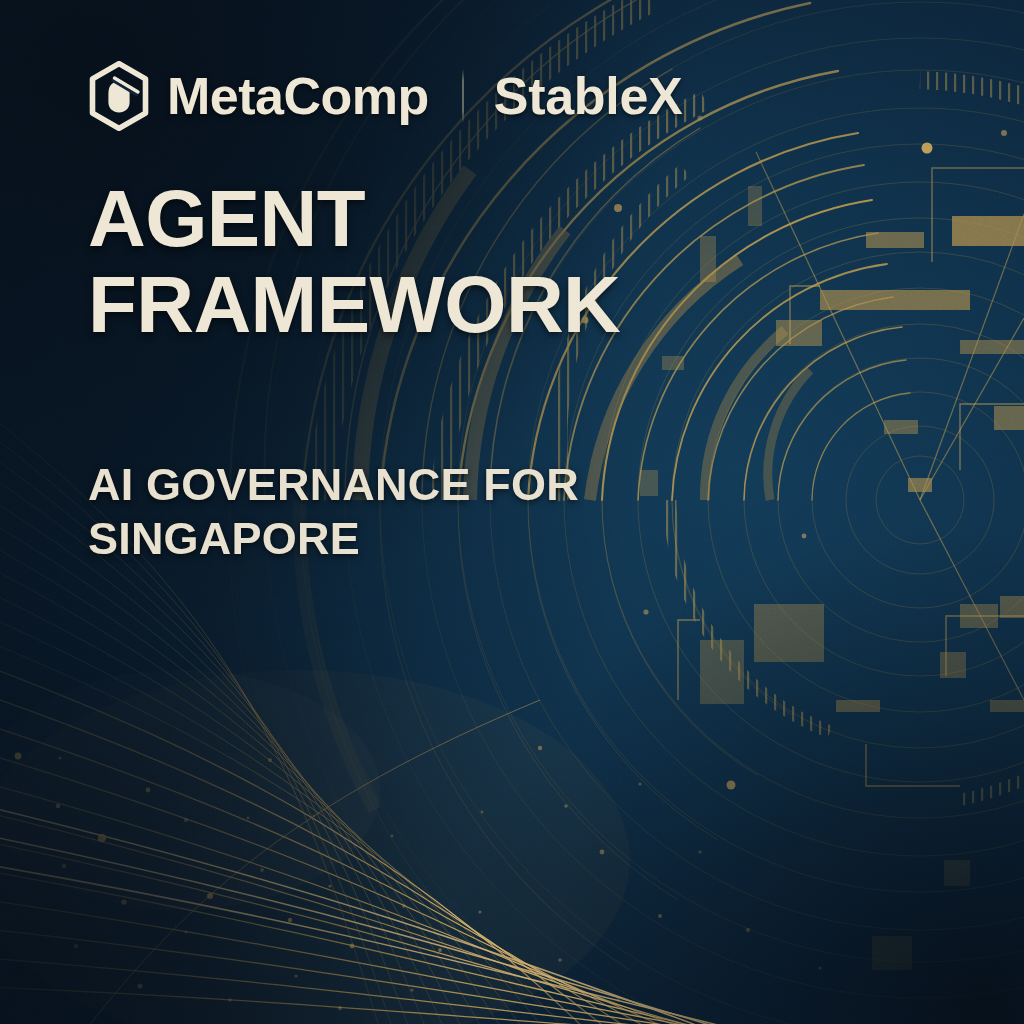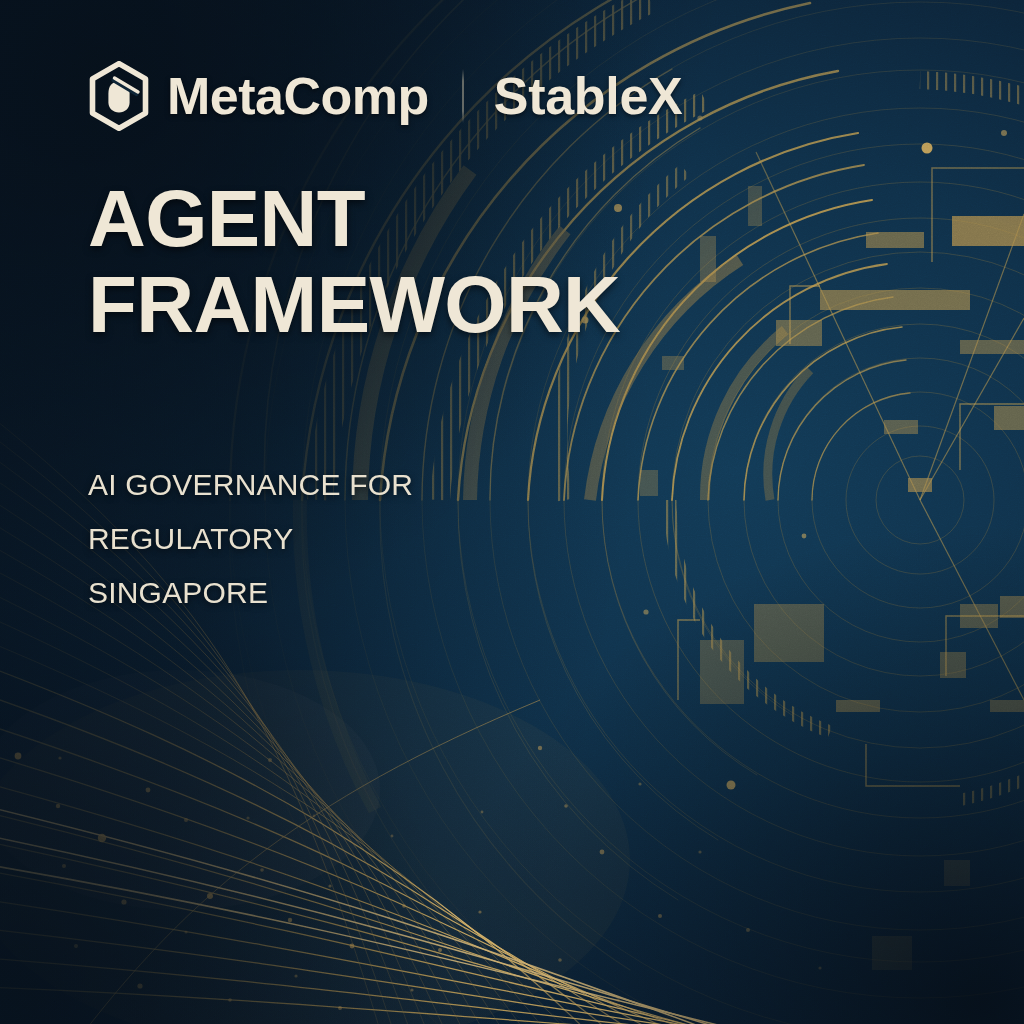--- a/index.html
+++ b/index.html
@@ -104,23 +104,23 @@
 
   
   #subtitle {
     position: absolute;
     left: 88px;
     top: 458px;
     width: 520px;
   }
   #subtitle .sl {
     display: block;
-    font-size: 30px;
+    font-size: 45px;
     line-height: 54px;
-    font-weight: normal;
+    font-weight: bold;
     letter-spacing: 0.2px;
     color: #e9e1cf;
     text-transform: uppercase;
     text-shadow: 0 2px 6px rgba(0,0,0,.6);
     white-space: nowrap;
   }
 </style>
 </head>
 <body>
 
@@ -403,17 +403,16 @@
     <div id="brand-stablex">StableX</div>
   </div>
 
   <div id="headline">
     <span class="hl">AGENT</span>
     <span class="hl">FRAMEWORK</span>
   </div>
 
   <div id="subtitle">
     <span class="sl">AI GOVERNANCE FOR</span>
-    <span class="sl">REGULATORY</span>
     <span class="sl">SINGAPORE</span>
   </div>
 
 </div>
 
 </body></html>

